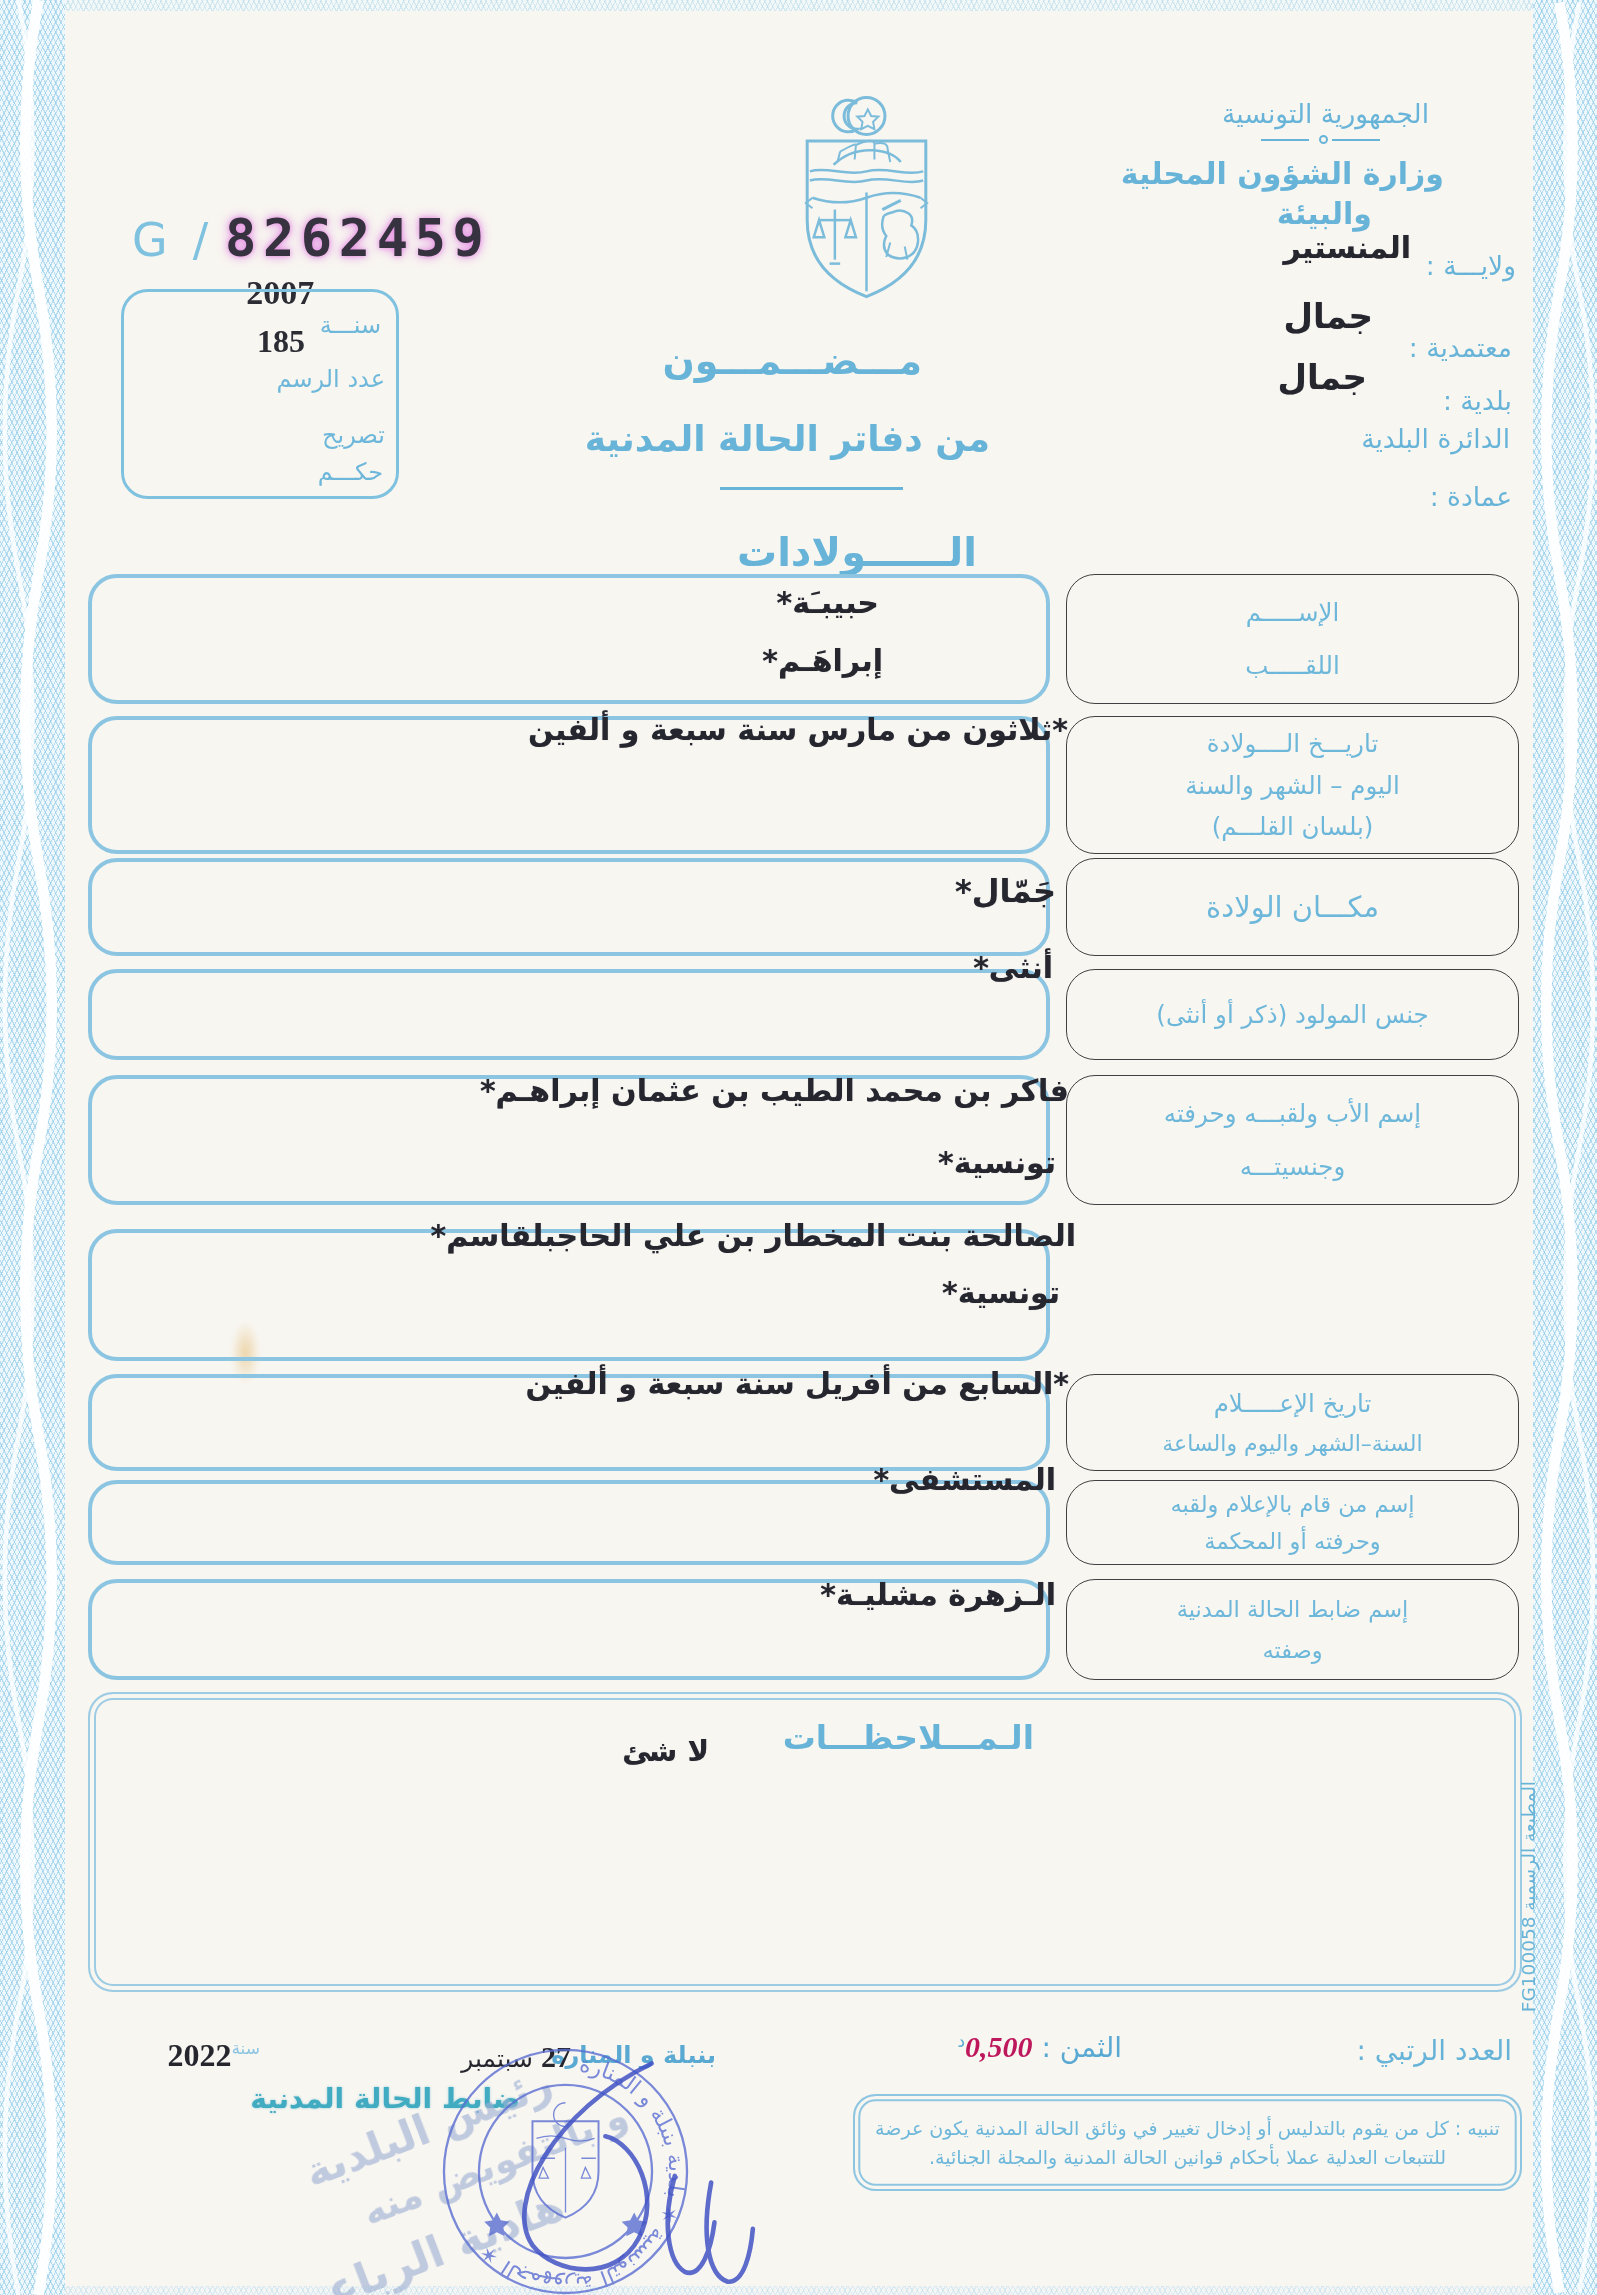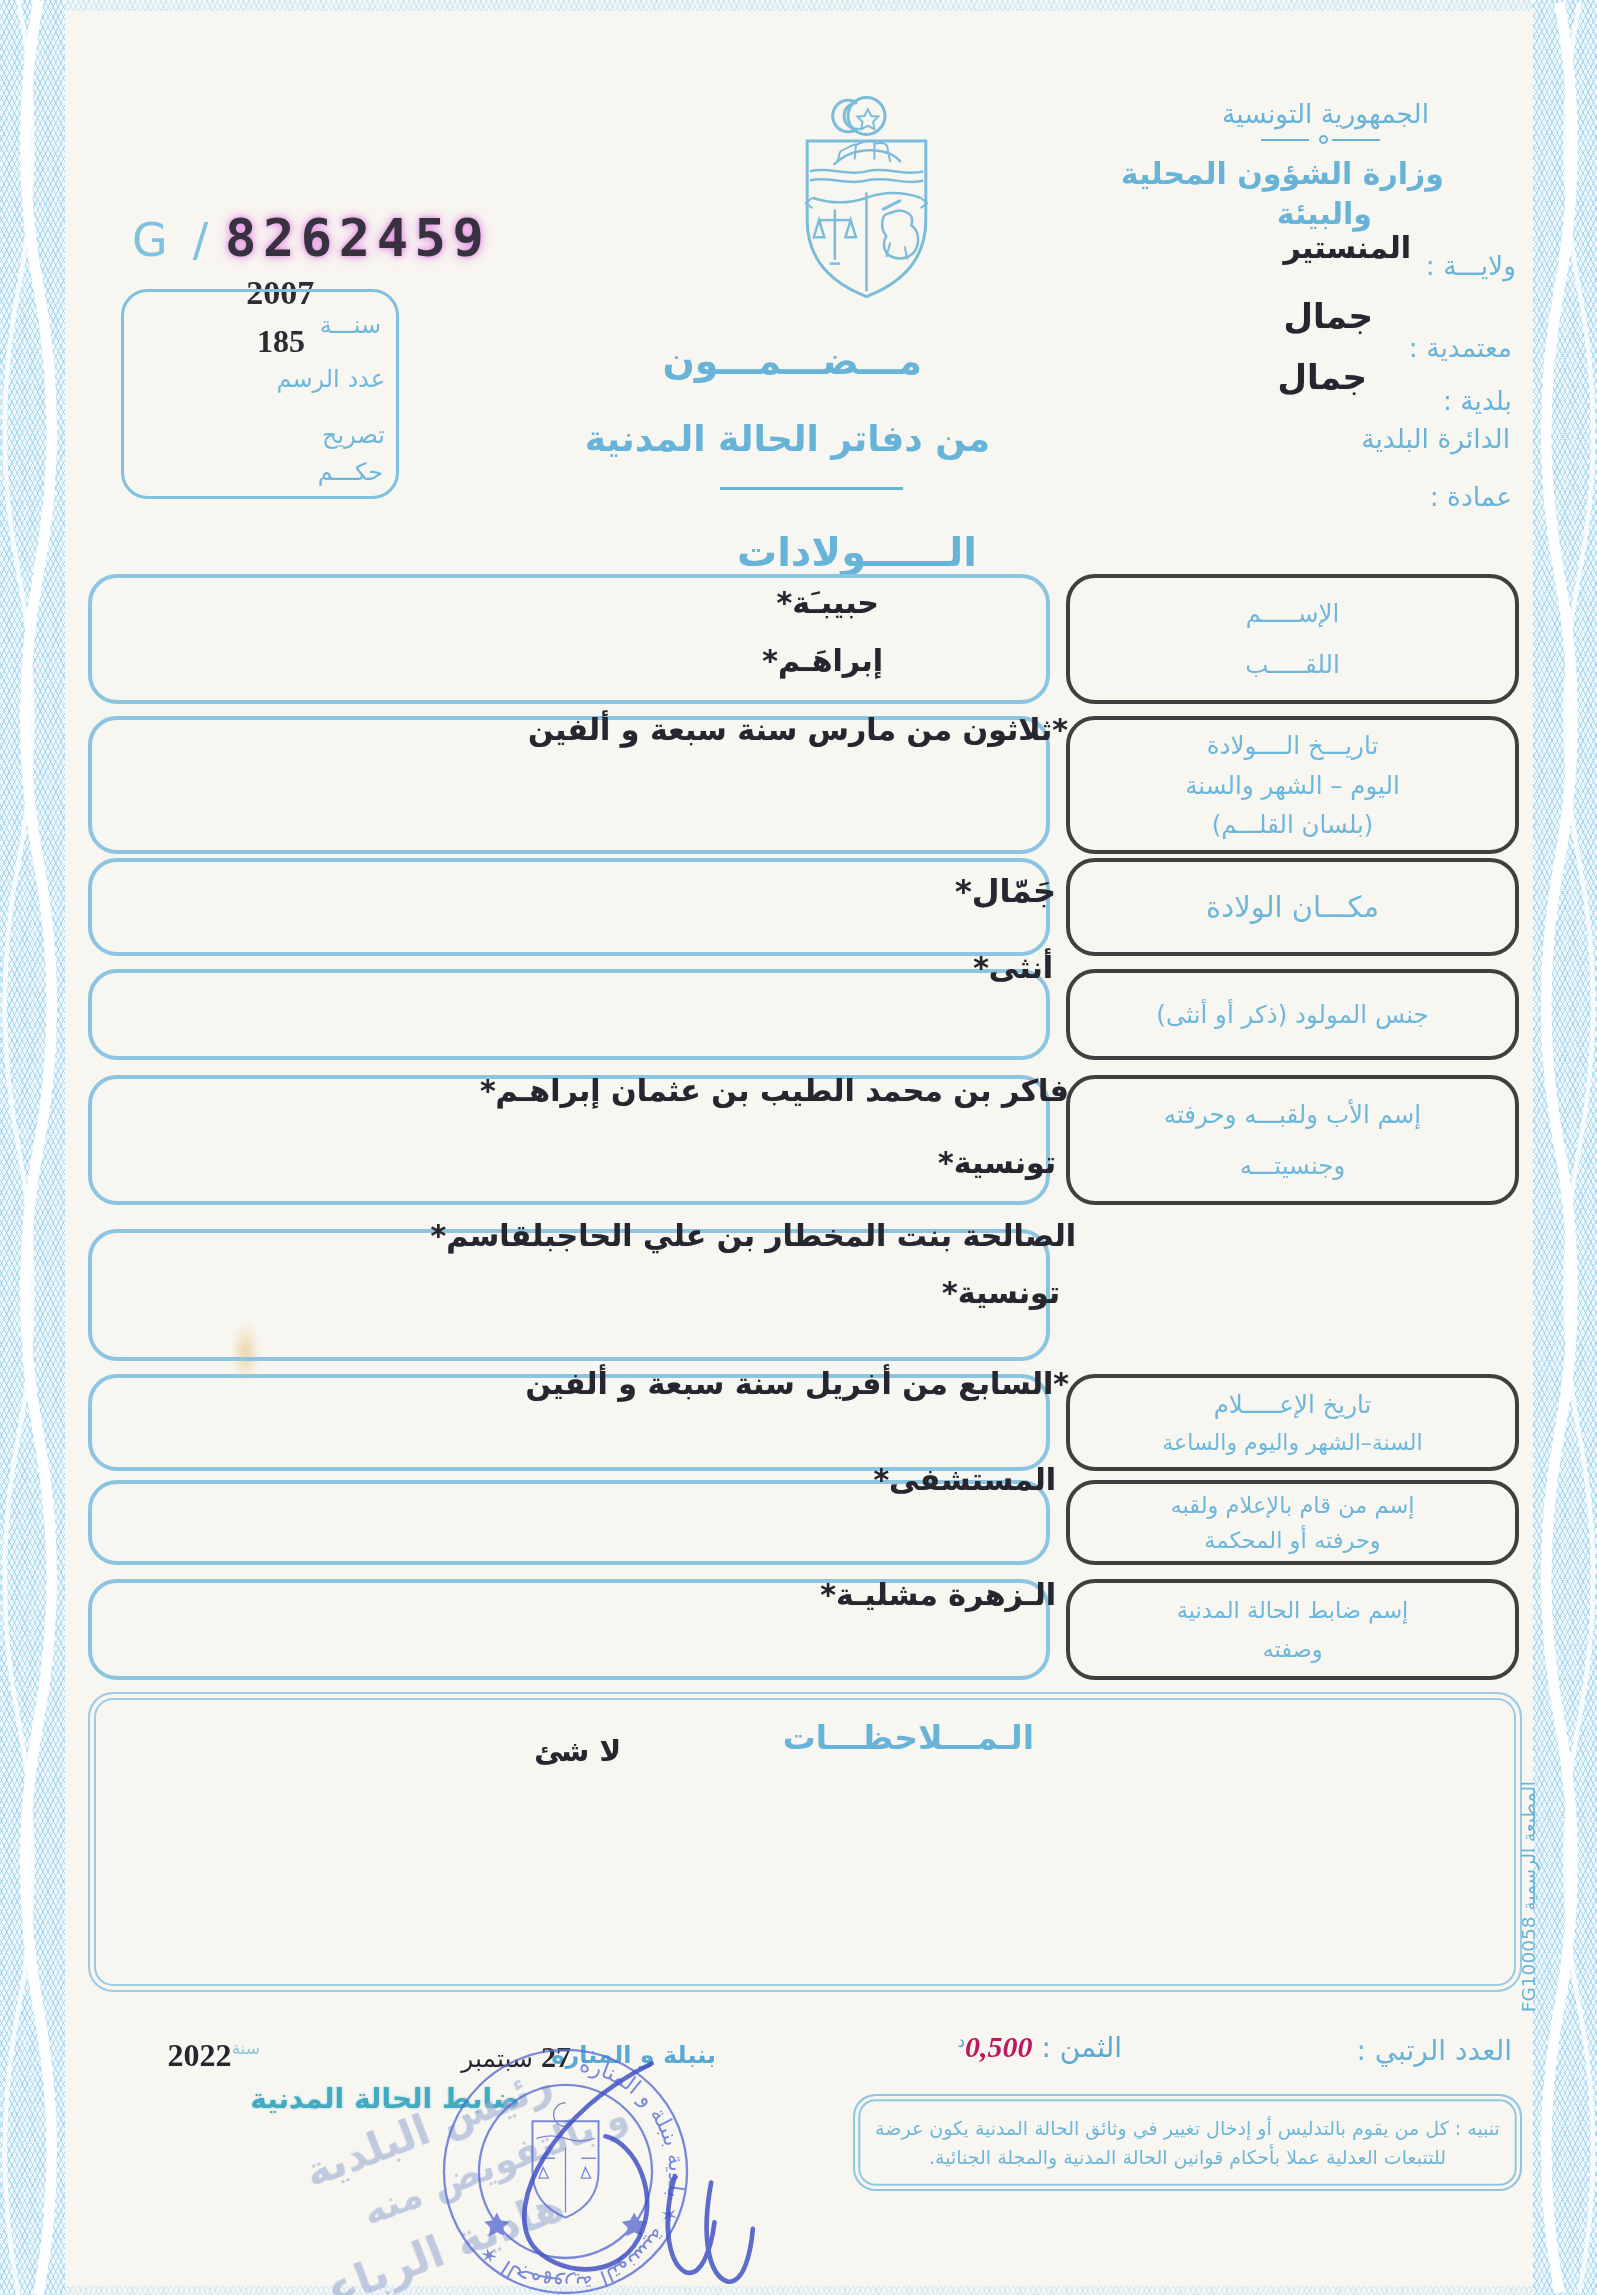--- a/index.html
+++ b/index.html
@@ -60,21 +60,21 @@
   
   .t1{right:675px;top:339px;font-size:38px;font-weight:bold;}
   .t2{right:607px;top:418px;font-size:36px;font-weight:bold;}
   .t2u{position:absolute;left:720px;top:487px;width:183px;height:3.3px;background:#68b4d8;}
   .t3{right:620px;top:529px;font-size:40px;font-weight:bold;}
   
   .row{position:absolute;left:0;width:1597px;}
   .vbox{position:absolute;left:88px;top:0;width:962px;height:100%;border:4px solid #8cc5e2;border-radius:29px;box-sizing:border-box;}
   .lbox{
     position:absolute;left:1066px;top:0;width:453px;height:100%;
-    border:4px solid #404040;border-radius:29px;box-sizing:border-box;
+    border:1px solid #404040;border-radius:29px;box-sizing:border-box;
     display:flex;flex-direction:column;justify-content:space-evenly;align-items:center;
     direction:rtl;
   }
   .lbox .lbl{color:#6db7da;font-size:24.5px;white-space:nowrap;}
   
   .remarks{
     position:absolute;left:88px;top:1692px;width:1434px;height:300px;
     border:2.6px solid #9ccbe4;border-radius:25px;box-sizing:border-box;
     box-shadow:inset 0 0 0 4px #f8f6f1, inset 0 0 0 6px #9ccbe4;
   }
@@ -276,21 +276,21 @@
   <div class="val" style="right:528px;top:1073px;font-size:30px;">فاكر بن محمد الطيب بن عثمان إبراهـم*</div>
   <div class="val" style="right:541px;top:1145px;font-size:30px;">تونسية*</div>
   <div class="val" style="right:521px;top:1218px;font-size:30px;">الصالحة بنت المخطار بن علي الحاجبلقاسم*</div>
   <div class="val" style="right:537px;top:1275px;font-size:30px;">تونسية*</div>
   <div class="val" style="right:528px;top:1366px;font-size:30px;">*السابع من أفريل سنة سبعة و ألفين</div>
   <div class="val" style="right:541px;top:1462px;font-size:30px;">المستشفى*</div>
   <div class="val" style="right:541px;top:1577px;font-size:30px;">الـزهرة مشليـة*</div>
 
   <div class="remarks"></div>
   <div class="abs ar blue remtitle">الـمـــلاحظـــات</div>
-  <div class="val" style="right:976px;top:1734px;font-size:29px;">لا شئ</div>
+  <div class="val" style="right:888px;top:1734px;font-size:29px;">لا شئ</div>
 
   <div class="abs ar blue ordlbl">العدد الرتبي :</div>
   <div class="abs ar priceline">
     <span>الثمن : </span><b>0,500</b><sup>د</sup>
   </div>
   <div class="notice">
     <div>تنبيه : كل من يقوم بالتدليس أو إدخال تغيير في وثائق الحالة المدنية يكون عرضة</div>
     <div>للتتبعات العدلية عملا بأحكام قوانين الحالة المدنية والمجلة الجنائية.</div>
   </div>
   <div class="abs ar place">بنبلة و المنارة</div>

